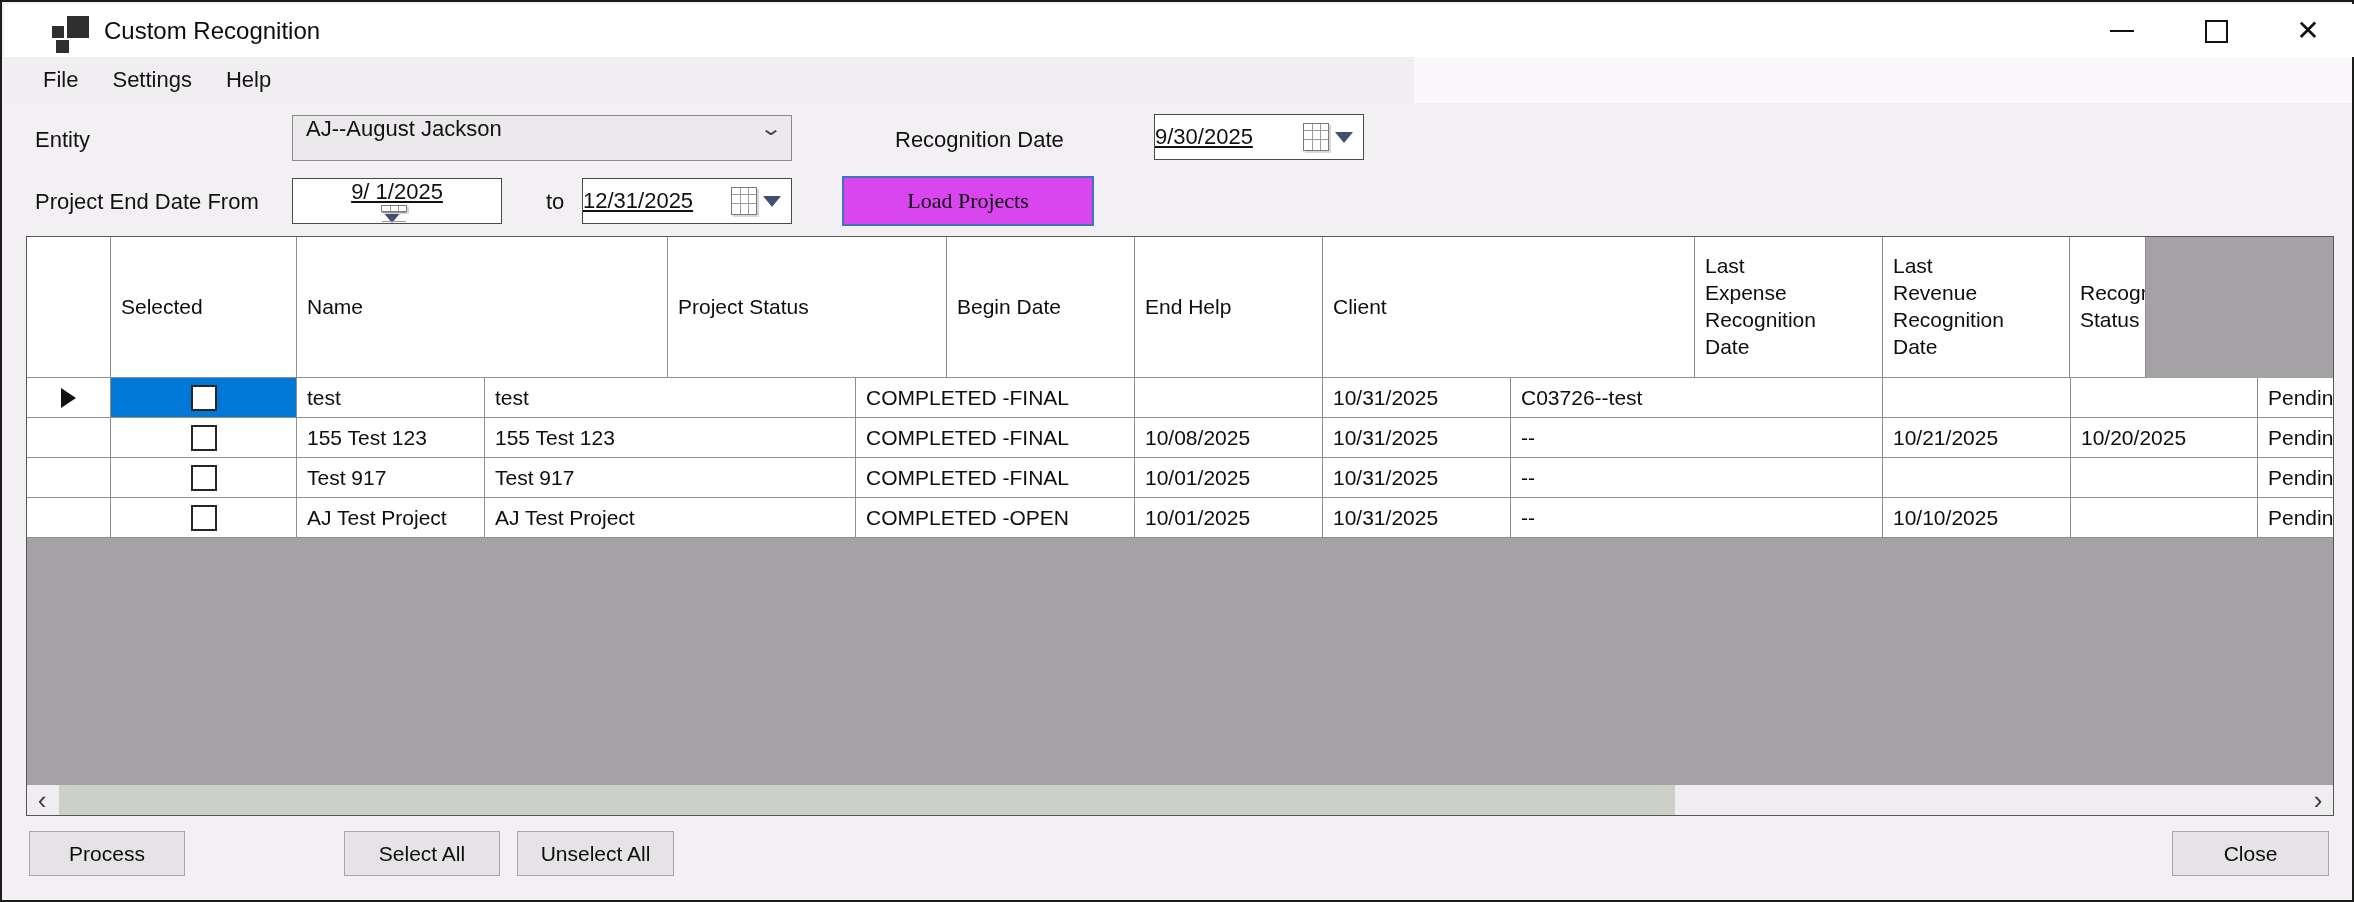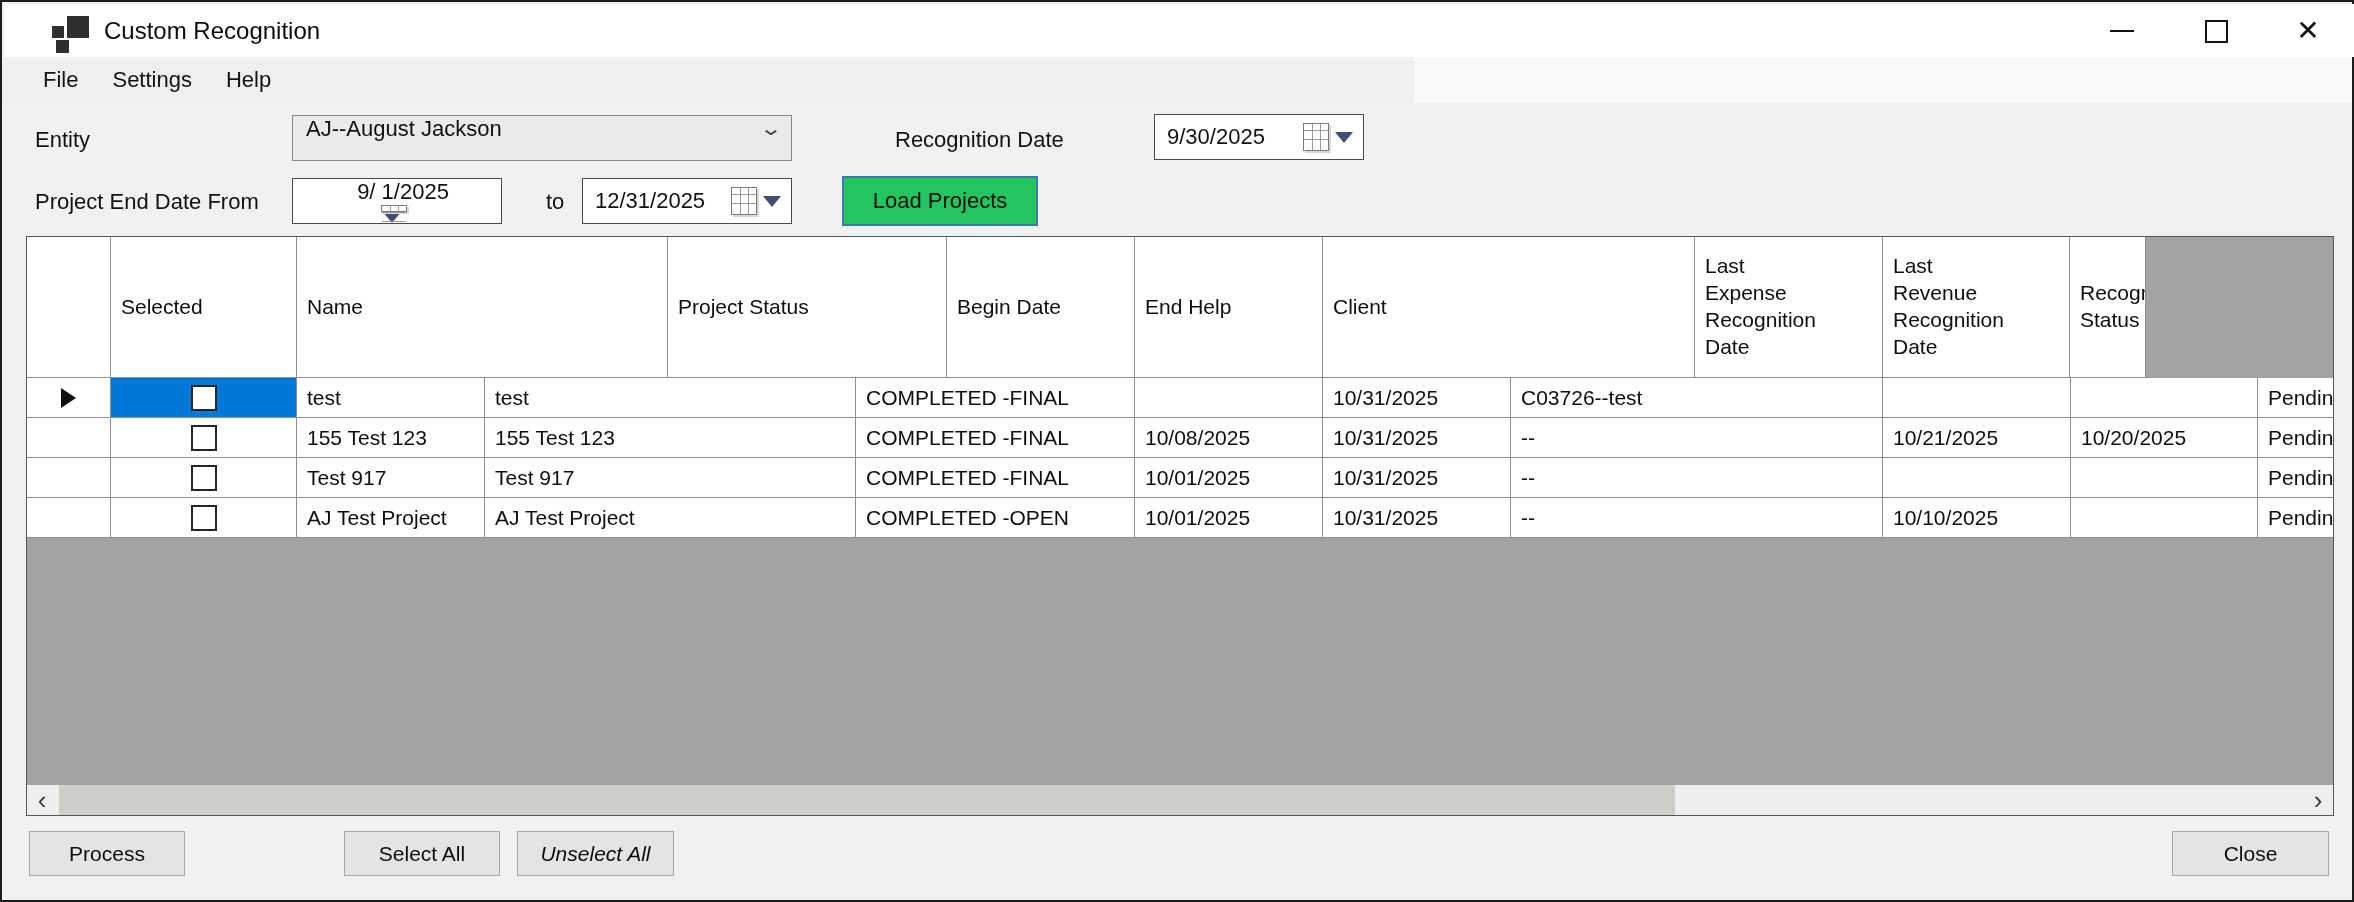--- a/index.html
+++ b/index.html
@@ -29,34 +29,34 @@
 
   
   .lbl { position:absolute; font-size:22px; color:#121212; }
   .combo { position:absolute; left:290px; top:113px; width:500px; height:46px;
            background:#ebe9eb; border:1px solid #8a8a8a; display:flex; }
   .combo-value { flex:1; padding-left:13px; font-size:22px; color:#111; }
   .combo-chevron { width:40px; text-align:center; font-size:20px; color:#444; transform:scaleX(1.4); }
 
   .datepicker { position:absolute; height:46px; background:#ffffff; border:1px solid #4a4a4a;
                 display:flex; align-items:center; }
-  .dp-value { flex:1; padding-left:12px; font-size:22px; color:#111; white-space:pre; }
+  .dp-value { flex:1; font-size:22px; color:#111; white-space:pre;text-decoration:underline; }
   .cal-icon { width:26px; height:28px; margin-right:6px; position:relative; background:#fff;
               border:1px solid #7a7a7a; box-shadow:2px 2px 0 #d9d6d9; }
   .cal-icon:before { content:""; position:absolute; left:0; right:0; top:6px; border-top:1px solid #9a9a9a; }
   .cal-icon:after  { content:""; position:absolute; left:0; right:0; top:15px; border-top:1px solid #9a9a9a;
                      box-shadow:0 -5px 0 -0.5px transparent; }
   .cal-v1 { position:absolute; top:0; bottom:0; left:8px; border-left:1px solid #9a9a9a; }
   .cal-v2 { position:absolute; top:0; bottom:0; left:16px; border-left:1px solid #9a9a9a; }
   .dp-arrow { width:0; height:0; border-left:9px solid transparent; border-right:9px solid transparent;
               border-top:11px solid #414e75; margin-right:10px; }
 
-  .load-btn { position:absolute; left:840px; top:174px; width:196px; height:50px;
-              background:#22c55e; border:2px solid #3a79b8; font-size:22px; color:#0d0d0d;
-              display:flex; align-items:center; justify-content:center; }
+  .load-btn { position:absolute; left:840px; top:174px; width:252px; height:50px;
+              background:#d946ef; border:2px solid #3a79b8; font-size:22px; color:#0d0d0d;
+              display:flex; align-items:center; justify-content:center;font-family:Liberation Serif, serif; }
 
   
   .grid { position:absolute; left:24px; top:234px; width:2308px; height:580px;
           border:1px solid #565656; background:#a5a2a5; overflow:hidden; }
   .g-row { display:flex; }
   .g-cell { flex:none; background:#ffffff; border-right:1px solid #8f8f8f; border-bottom:1px solid #8f8f8f;
             font-size:21px; color:#0e0e0e; display:flex; align-items:center; padding-left:10px;
             overflow:hidden; white-space:nowrap; }
   .g-head .g-cell { white-space:normal; line-height:1.28; }
   .g-head .wrap-narrow .inner { display:block; width:125px; }
@@ -71,21 +71,21 @@
   .hs-arrow { position:absolute; top:0; width:30px; height:30px; display:flex; align-items:center;
               justify-content:center; font-size:26px; color:#3a3a3a; }
   .hs-left { left:0; } .hs-right { right:0; }
   .hs-thumb { position:absolute; left:32px; top:0; width:1616px; height:30px; background:#ccd0c8; }
 
   
   .btn { position:absolute; top:829px; height:45px; background:#e5e3e5; border:1px solid #a9a6a9;
          font-size:21px; color:#0d0d0d; display:flex; align-items:center; justify-content:center; }
   .btn-process { left:27px; width:156px; }
   .btn-selectall { left:342px; width:156px; }
-  .btn-unselectall { left:515px; width:157px;font-style:italic; }
+  .btn-unselectall { left:515px; width:157px; }
   .btn-close-f { left:2170px; width:157px; }
 </style>
 </head>
 <body>
 
 <div class="window">
 
   <div class="titlebar">
     <div class="app-icon">
       <div class="sq1"></div>

